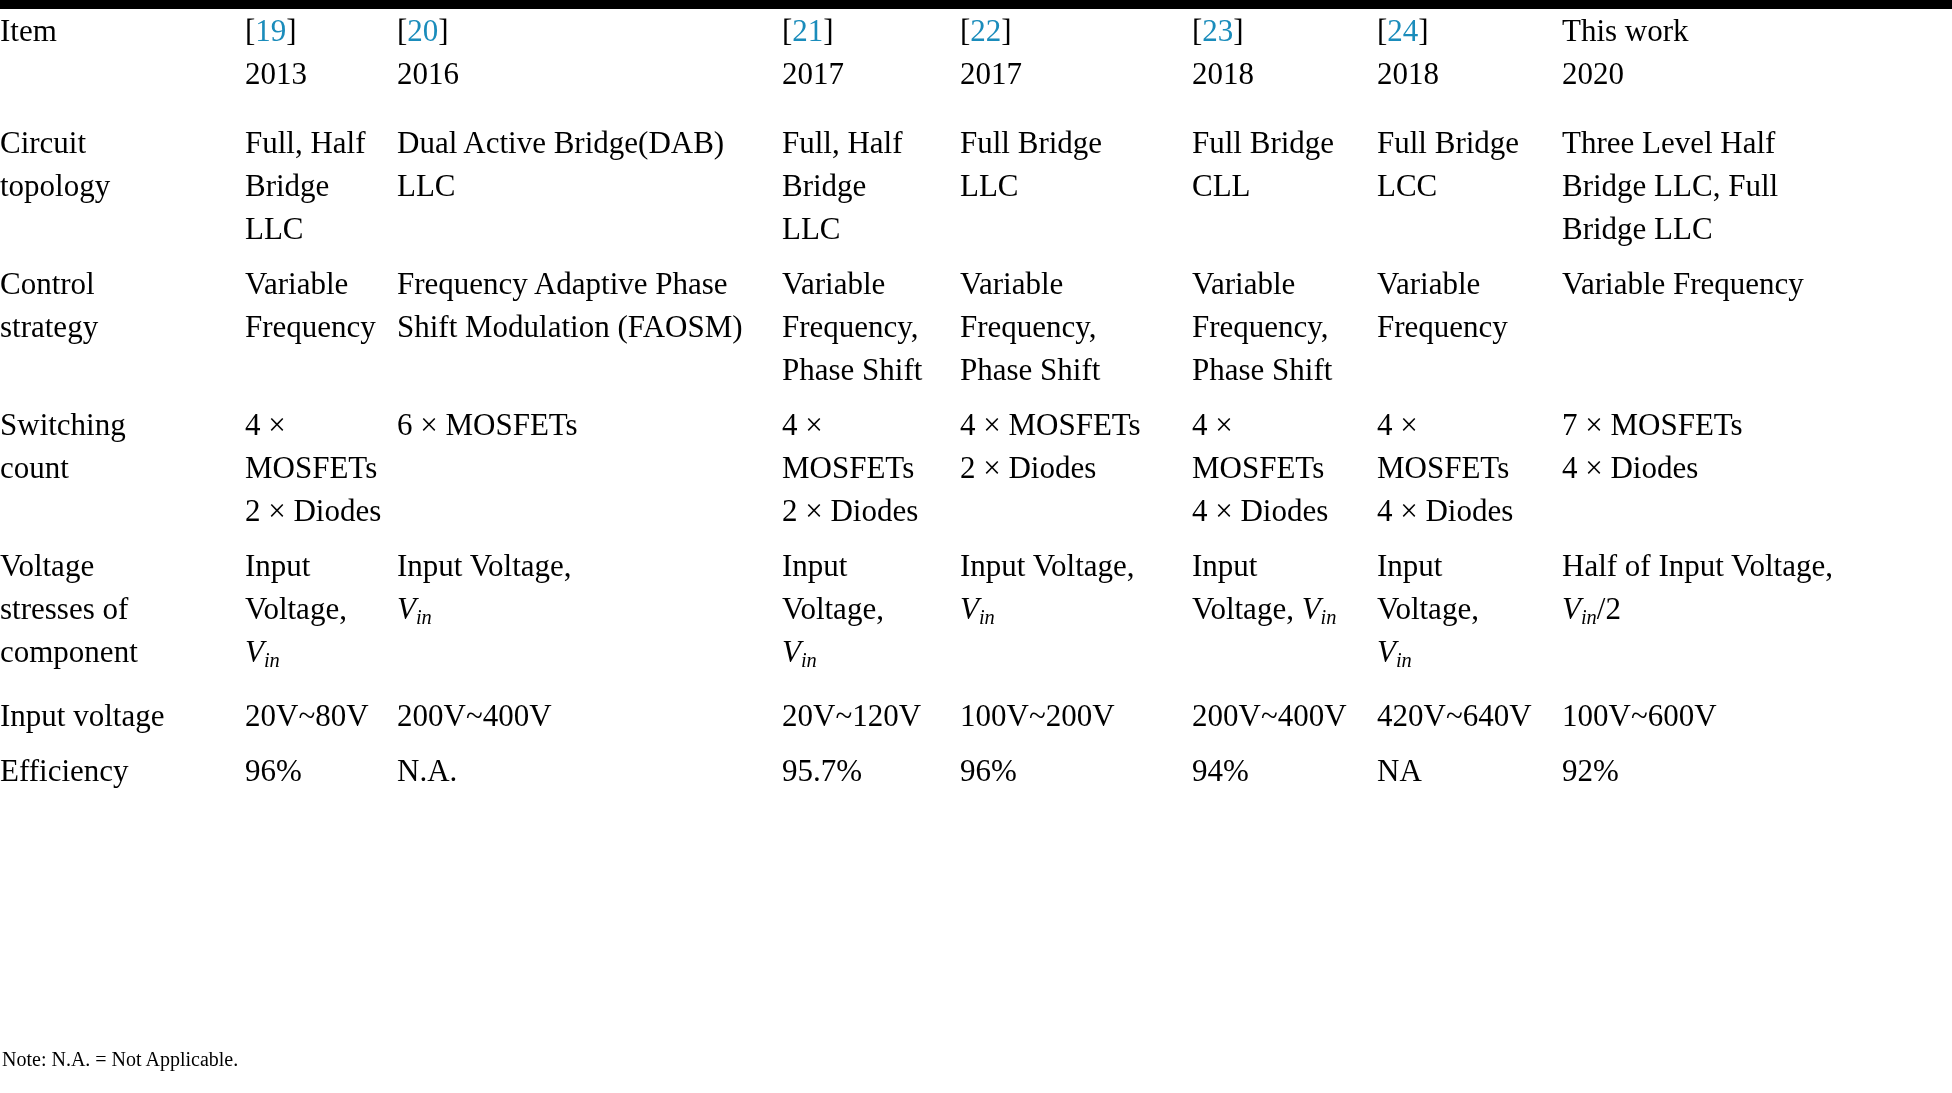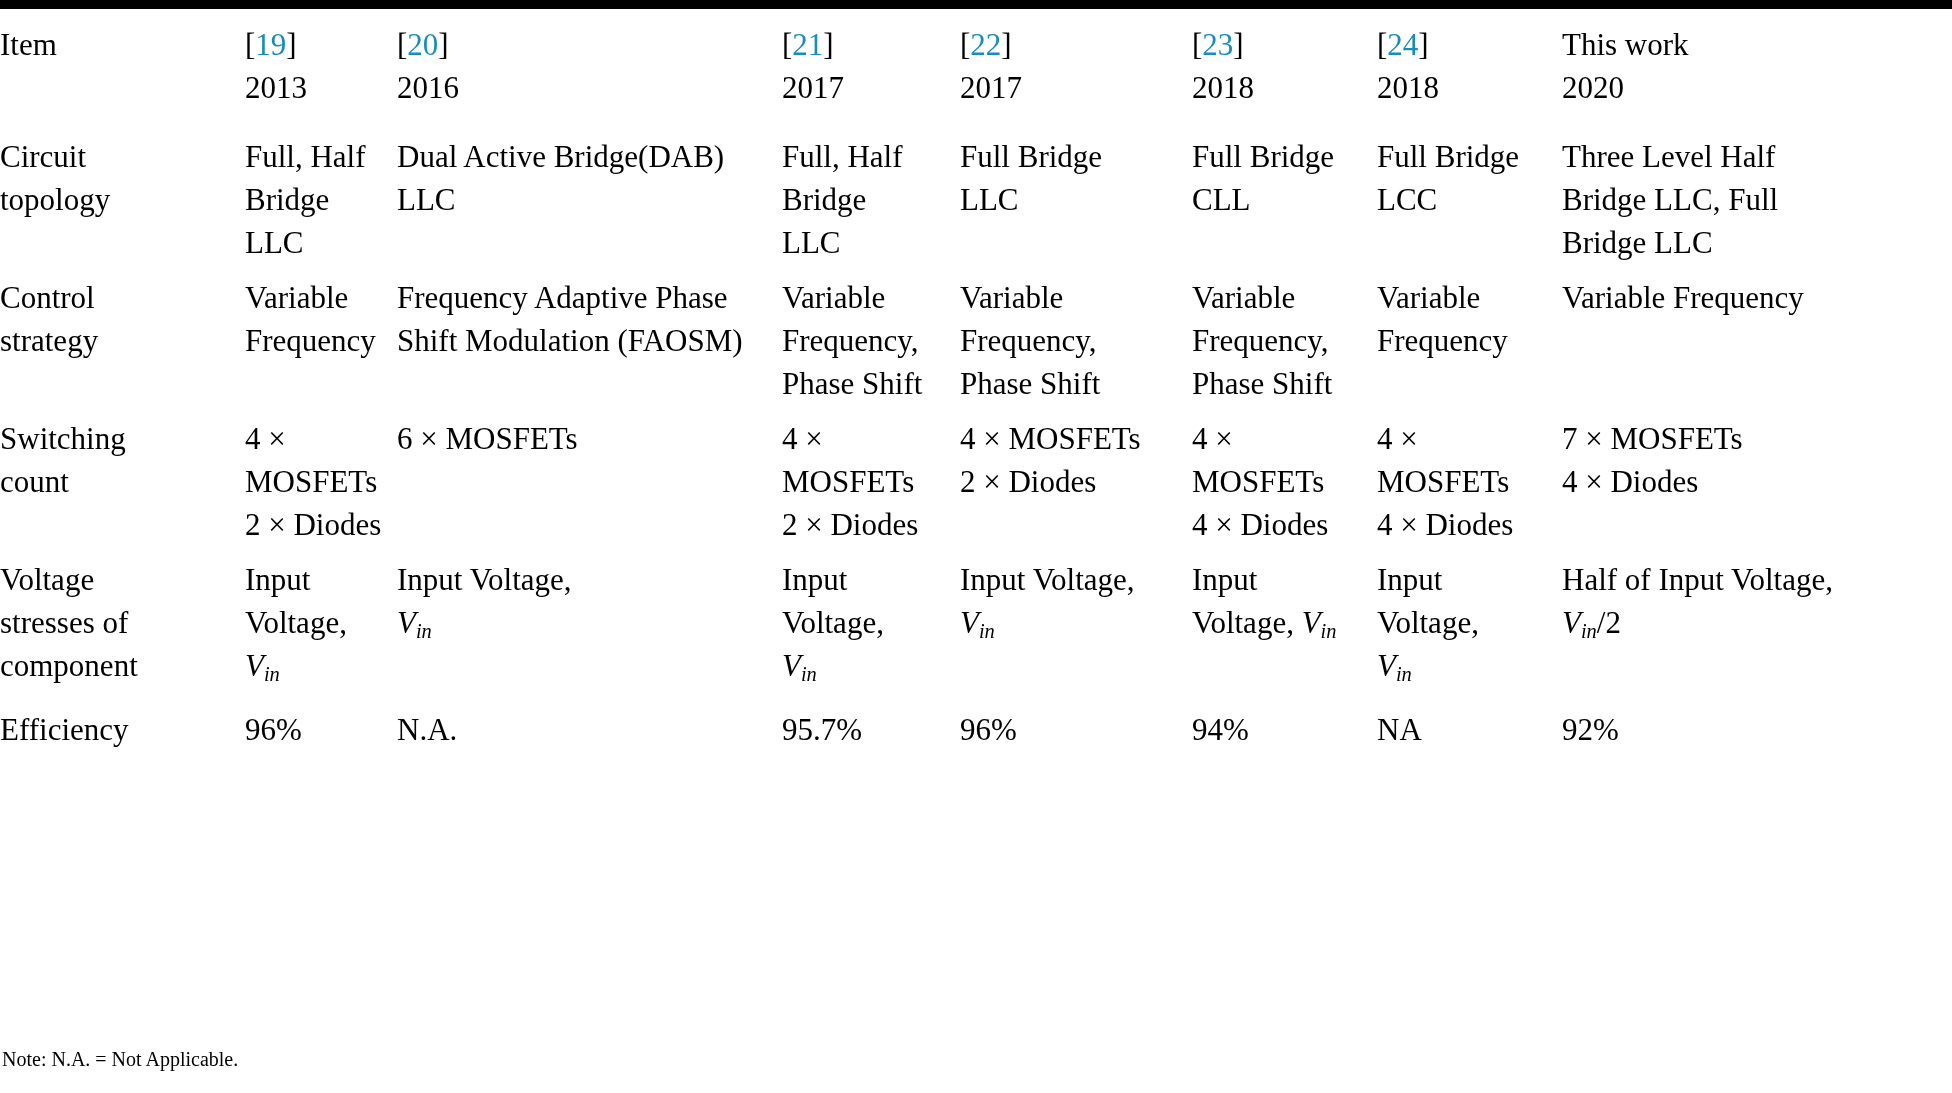--- a/index.html
+++ b/index.html
@@ -49,21 +49,20 @@
   col.c0 { width: 245px; }
   col.c1 { width: 152px; }
   col.c2 { width: 385px; }
   col.c3 { width: 178px; }
   col.c4 { width: 232px; }
   col.c5 { width: 185px; }
   col.c6 { width: 185px; }
   col.c7 { width: 390px; }
 
   thead tr.head-row td {
-    padding-top: 14px;
     padding-bottom: 10px;
   }
   .cite { color: #1a8cbb; }
   .brk { color: #000000; }
 
   .rule-thick td {
     border-bottom: 6px solid #000000;
     height: 0;
     padding: 0;
     font-size: 0;
@@ -172,20 +171,30 @@
           <td class="cellpad firstcol">Voltage<br>stresses of<br>component</td>
           <td class="cellpad">Input<br>Voltage,<br><var class="vin">V<sub>in</sub></var></td>
           <td class="cellpad">Input Voltage,<br><var class="vin">V<sub>in</sub></var></td>
           <td class="cellpad">Input<br>Voltage,<br><var class="vin">V<sub>in</sub></var></td>
           <td class="cellpad">Input Voltage,<br><var class="vin">V<sub>in</sub></var></td>
           <td class="cellpad">Input<br>Voltage, <var class="vin">V<sub>in</sub></var></td>
           <td class="cellpad">Input<br>Voltage,<br><var class="vin">V<sub>in</sub></var></td>
           <td class="cellpad">Half of Input Voltage,<br><var class="vin">V<sub>in</sub></var>/2</td>
         </tr>
         <tr class="data-row">
+          <td class="cellpad firstcol">Input voltage</td>
+          <td class="cellpad">20V~80V</td>
+          <td class="cellpad">200V~400V</td>
+          <td class="cellpad">20V~120V</td>
+          <td class="cellpad">100V~200V</td>
+          <td class="cellpad">200V~400V</td>
+          <td class="cellpad">420V~640V</td>
+          <td class="cellpad">100V~600V</td>
+        </tr>
+        <tr class="data-row">
           <td class="cellpad firstcol">Efficiency</td>
           <td class="cellpad">96%</td>
           <td class="cellpad">N.A.</td>
           <td class="cellpad">95.7%</td>
           <td class="cellpad">96%</td>
           <td class="cellpad">94%</td>
           <td class="cellpad">NA</td>
           <td class="cellpad">92%</td>
         </tr>
       </tbody>

